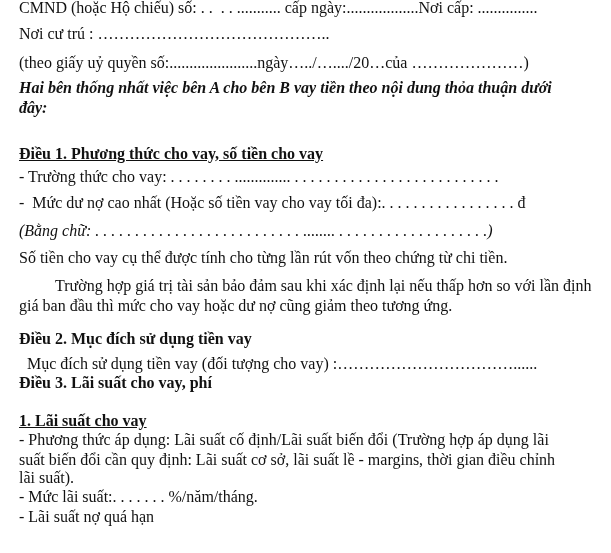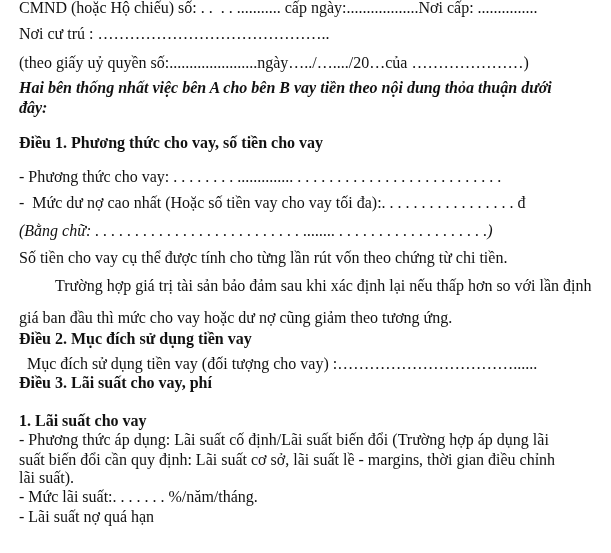--- a/index.html
+++ b/index.html
@@ -12,31 +12,31 @@
 </head>
 <body>
 
 <div>
   <div class="ln" style="top:-2px;">CMND (hoặc Hộ chiếu) số: . .  . . ........... cấp ngày:..................Nơi cấp: ...............</div>
   <div class="ln" style="top:24px;">Nơi cư trú : ……………………………………..</div>
   <div class="ln" style="top:53px;">(theo giấy uỷ quyền số:......................ngày…../…..../20…của …………………)</div>
   <div class="ln bi" style="top:78px;">Hai bên thống nhất việc bên A cho bên B vay tiền theo nội dung thỏa thuận dưới</div>
   <div class="ln bi" style="top:98px;">đây:</div>
 
-  <div class="ln b" style="top:133px;">Điều 1. Phương thức cho vay, số tiền cho vay</div>
-  <div class="ln" style="top:167px;">- Phương thức cho vay: . . . . . . . . .............. . . . . . . . . . . . . . . . . . . . . . . . . . .</div>
+  <div class="ln b" style="top:144px;text-decoration:underline;">Điều 1. Phương thức cho vay, số tiền cho vay</div>
+  <div class="ln" style="top:167px;">- Trường thức cho vay: . . . . . . . . .............. . . . . . . . . . . . . . . . . . . . . . . . . . .</div>
   <div class="ln" style="top:193px;">-  Mức dư nợ cao nhất (Hoặc số tiền vay cho vay tối đa):. . . . . . . . . . . . . . . . . đ</div>
   <div class="ln" style="top:221px;font-style:italic;">(Bằng chữ: . . . . . . . . . . . . . . . . . . . . . . . . . . ........ . . . . . . . . . . . . . . . . . . .)</div>
   <div class="ln" style="top:248px;">Số tiền cho vay cụ thể được tính cho từng lần rút vốn theo chứng từ chi tiền.</div>
   <div class="ln" style="top:276px;margin-left:36px;">Trường hợp giá trị tài sản bảo đảm sau khi xác định lại nếu thấp hơn so với lần định</div>
-  <div class="ln" style="top:308px;">giá ban đầu thì mức cho vay hoặc dư nợ cũng giảm theo tương ứng.</div>
+  <div class="ln" style="top:296px;">giá ban đầu thì mức cho vay hoặc dư nợ cũng giảm theo tương ứng.</div>
 
   <div class="ln b" style="top:329px;">Điều 2. Mục đích sử dụng tiền vay</div>
   <div class="ln" style="top:354px;margin-left:8px;">Mục đích sử dụng tiền vay (đối tượng cho vay) :……………………………......</div>
 
   <div class="ln b" style="top:373px;">Điều 3. Lãi suất cho vay, phí</div>
-  <div class="ln b" style="top:411px;">1. Lãi suất cho vay</div>
+  <div class="ln b" style="top:411px;text-decoration:underline;">1. Lãi suất cho vay</div>
   <div class="ln" style="top:430px;">- Phương thức áp dụng: Lãi suất cố định/Lãi suất biến đổi (Trường hợp áp dụng lãi</div>
   <div class="ln" style="top:450px;">suất biến đổi cần quy định: Lãi suất cơ sở, lãi suất lề - margins, thời gian điều chỉnh</div>
   <div class="ln" style="top:468px;">lãi suất).</div>
   <div class="ln" style="top:487px;">- Mức lãi suất:. . . . . . . %/năm/tháng.</div>
   <div class="ln" style="top:507px;">- Lãi suất nợ quá hạn</div>
 </div>
 
 </body></html>

